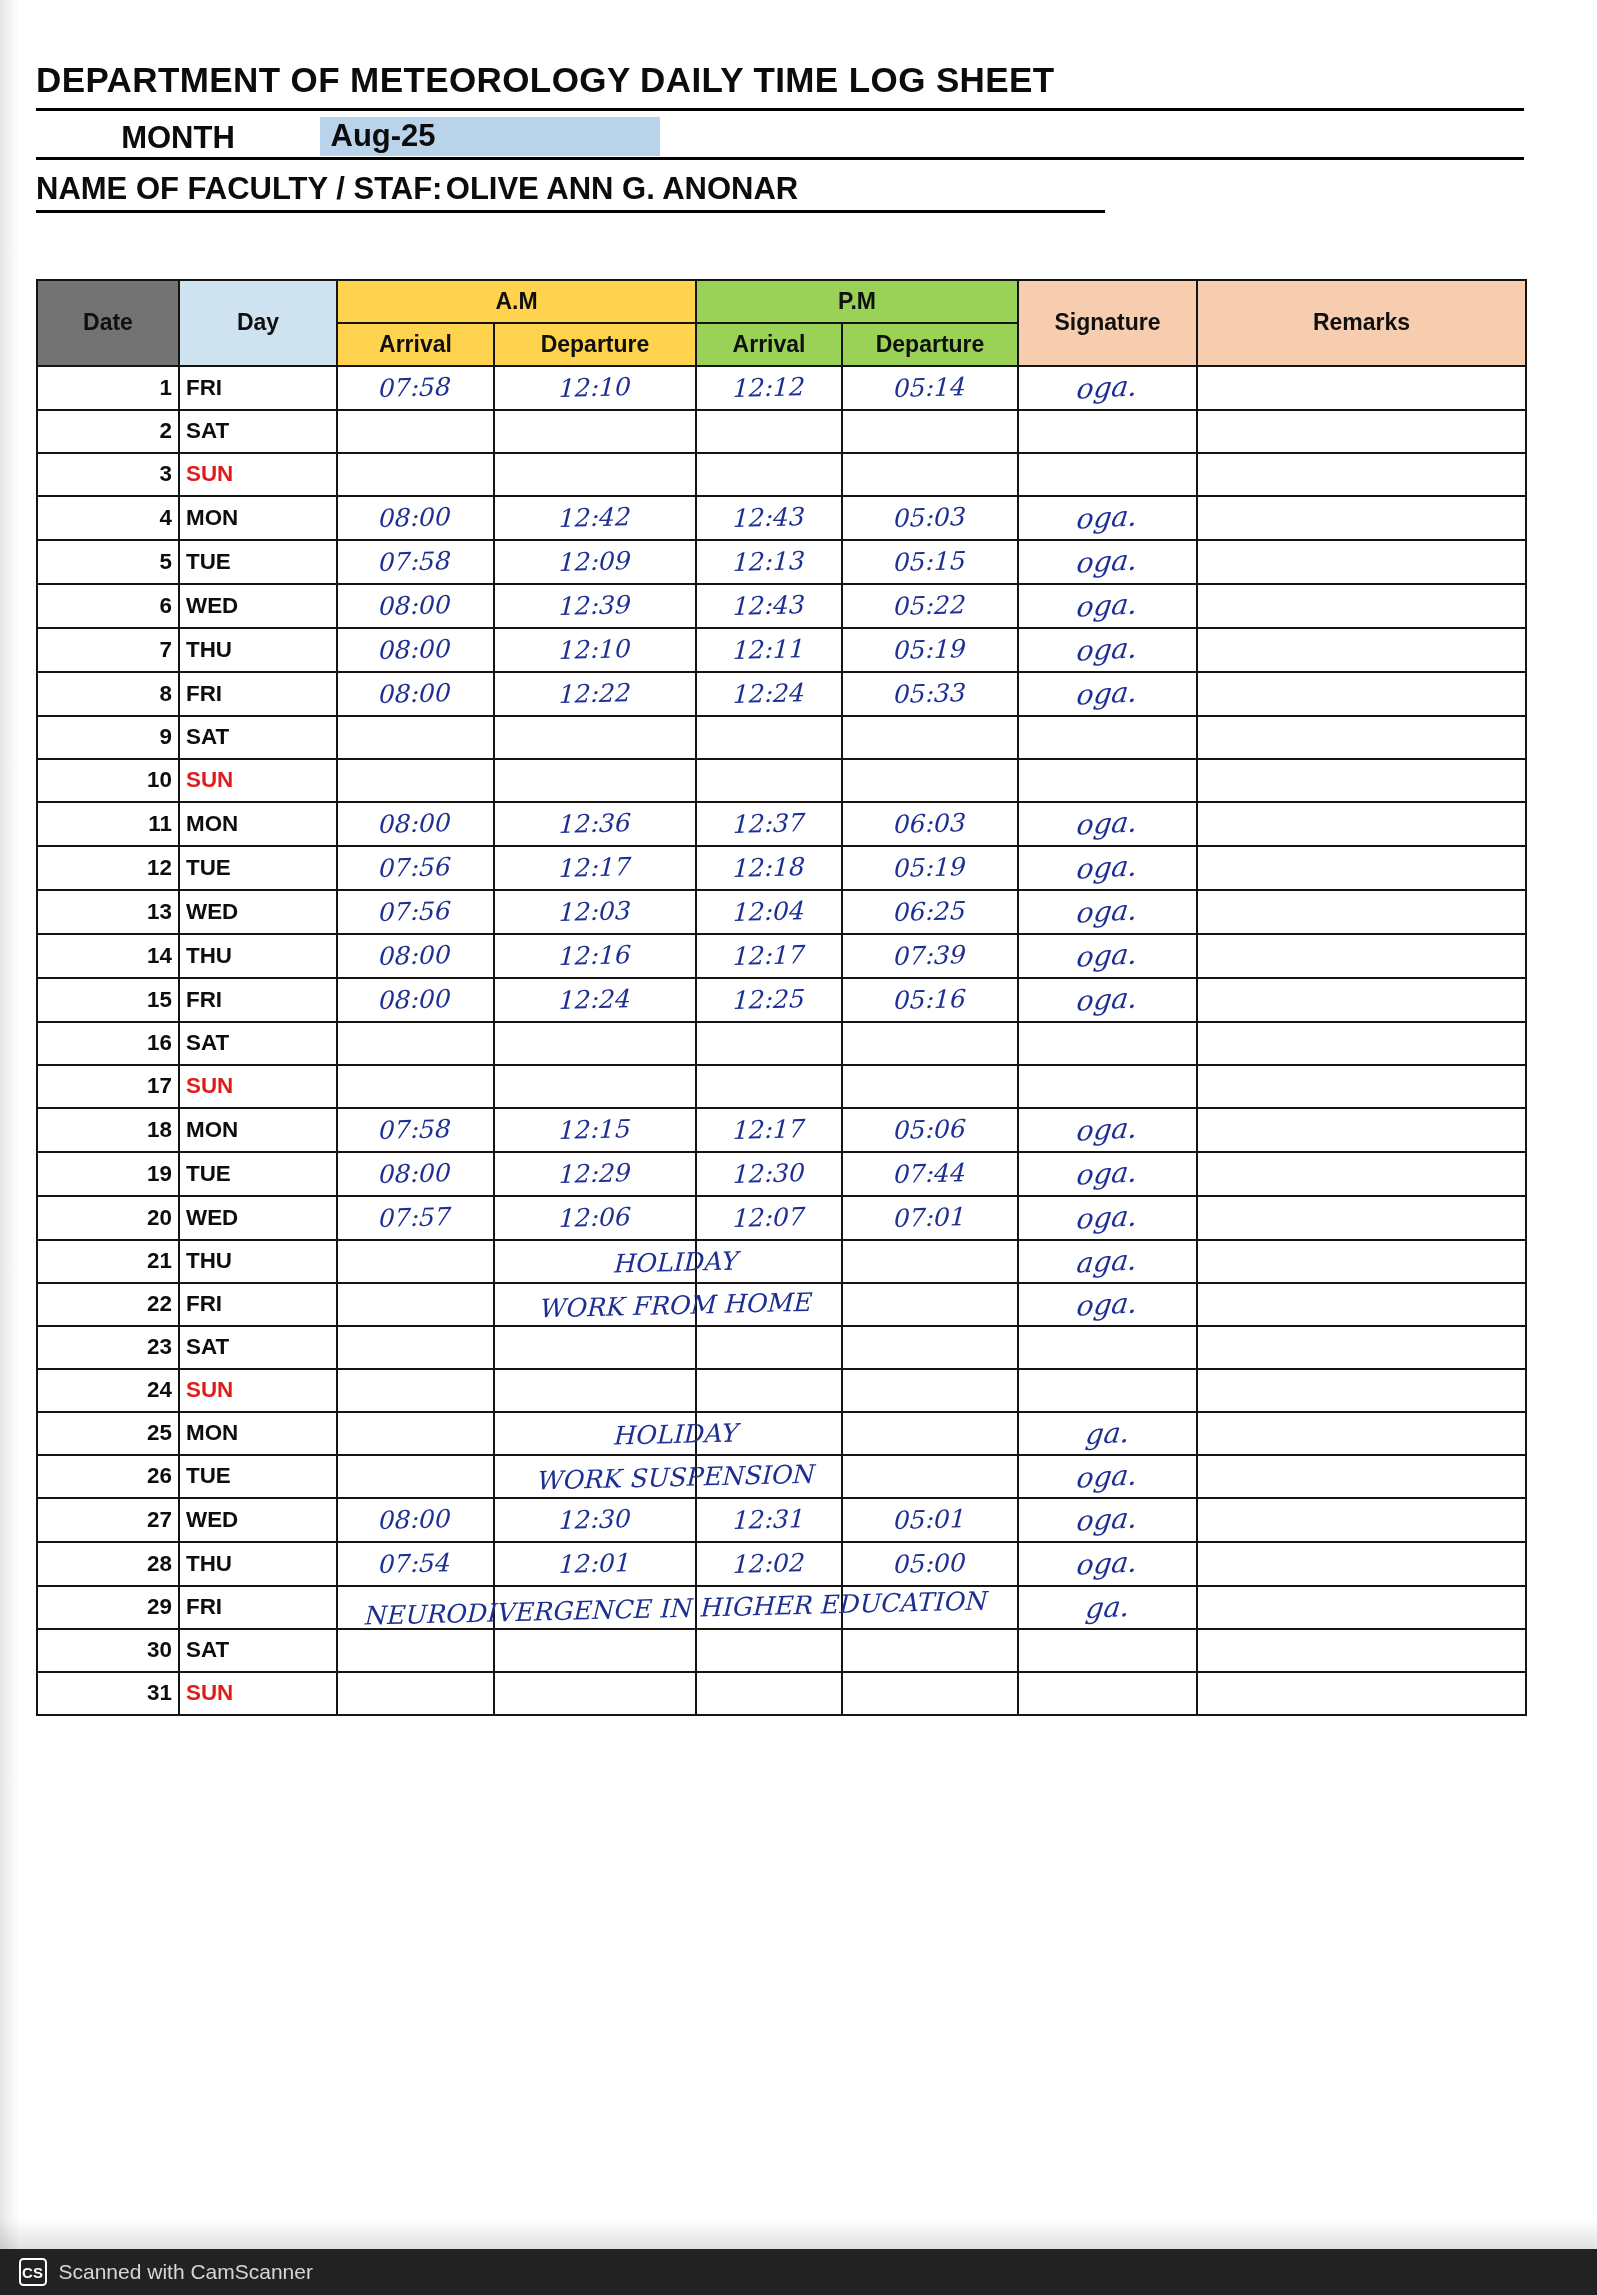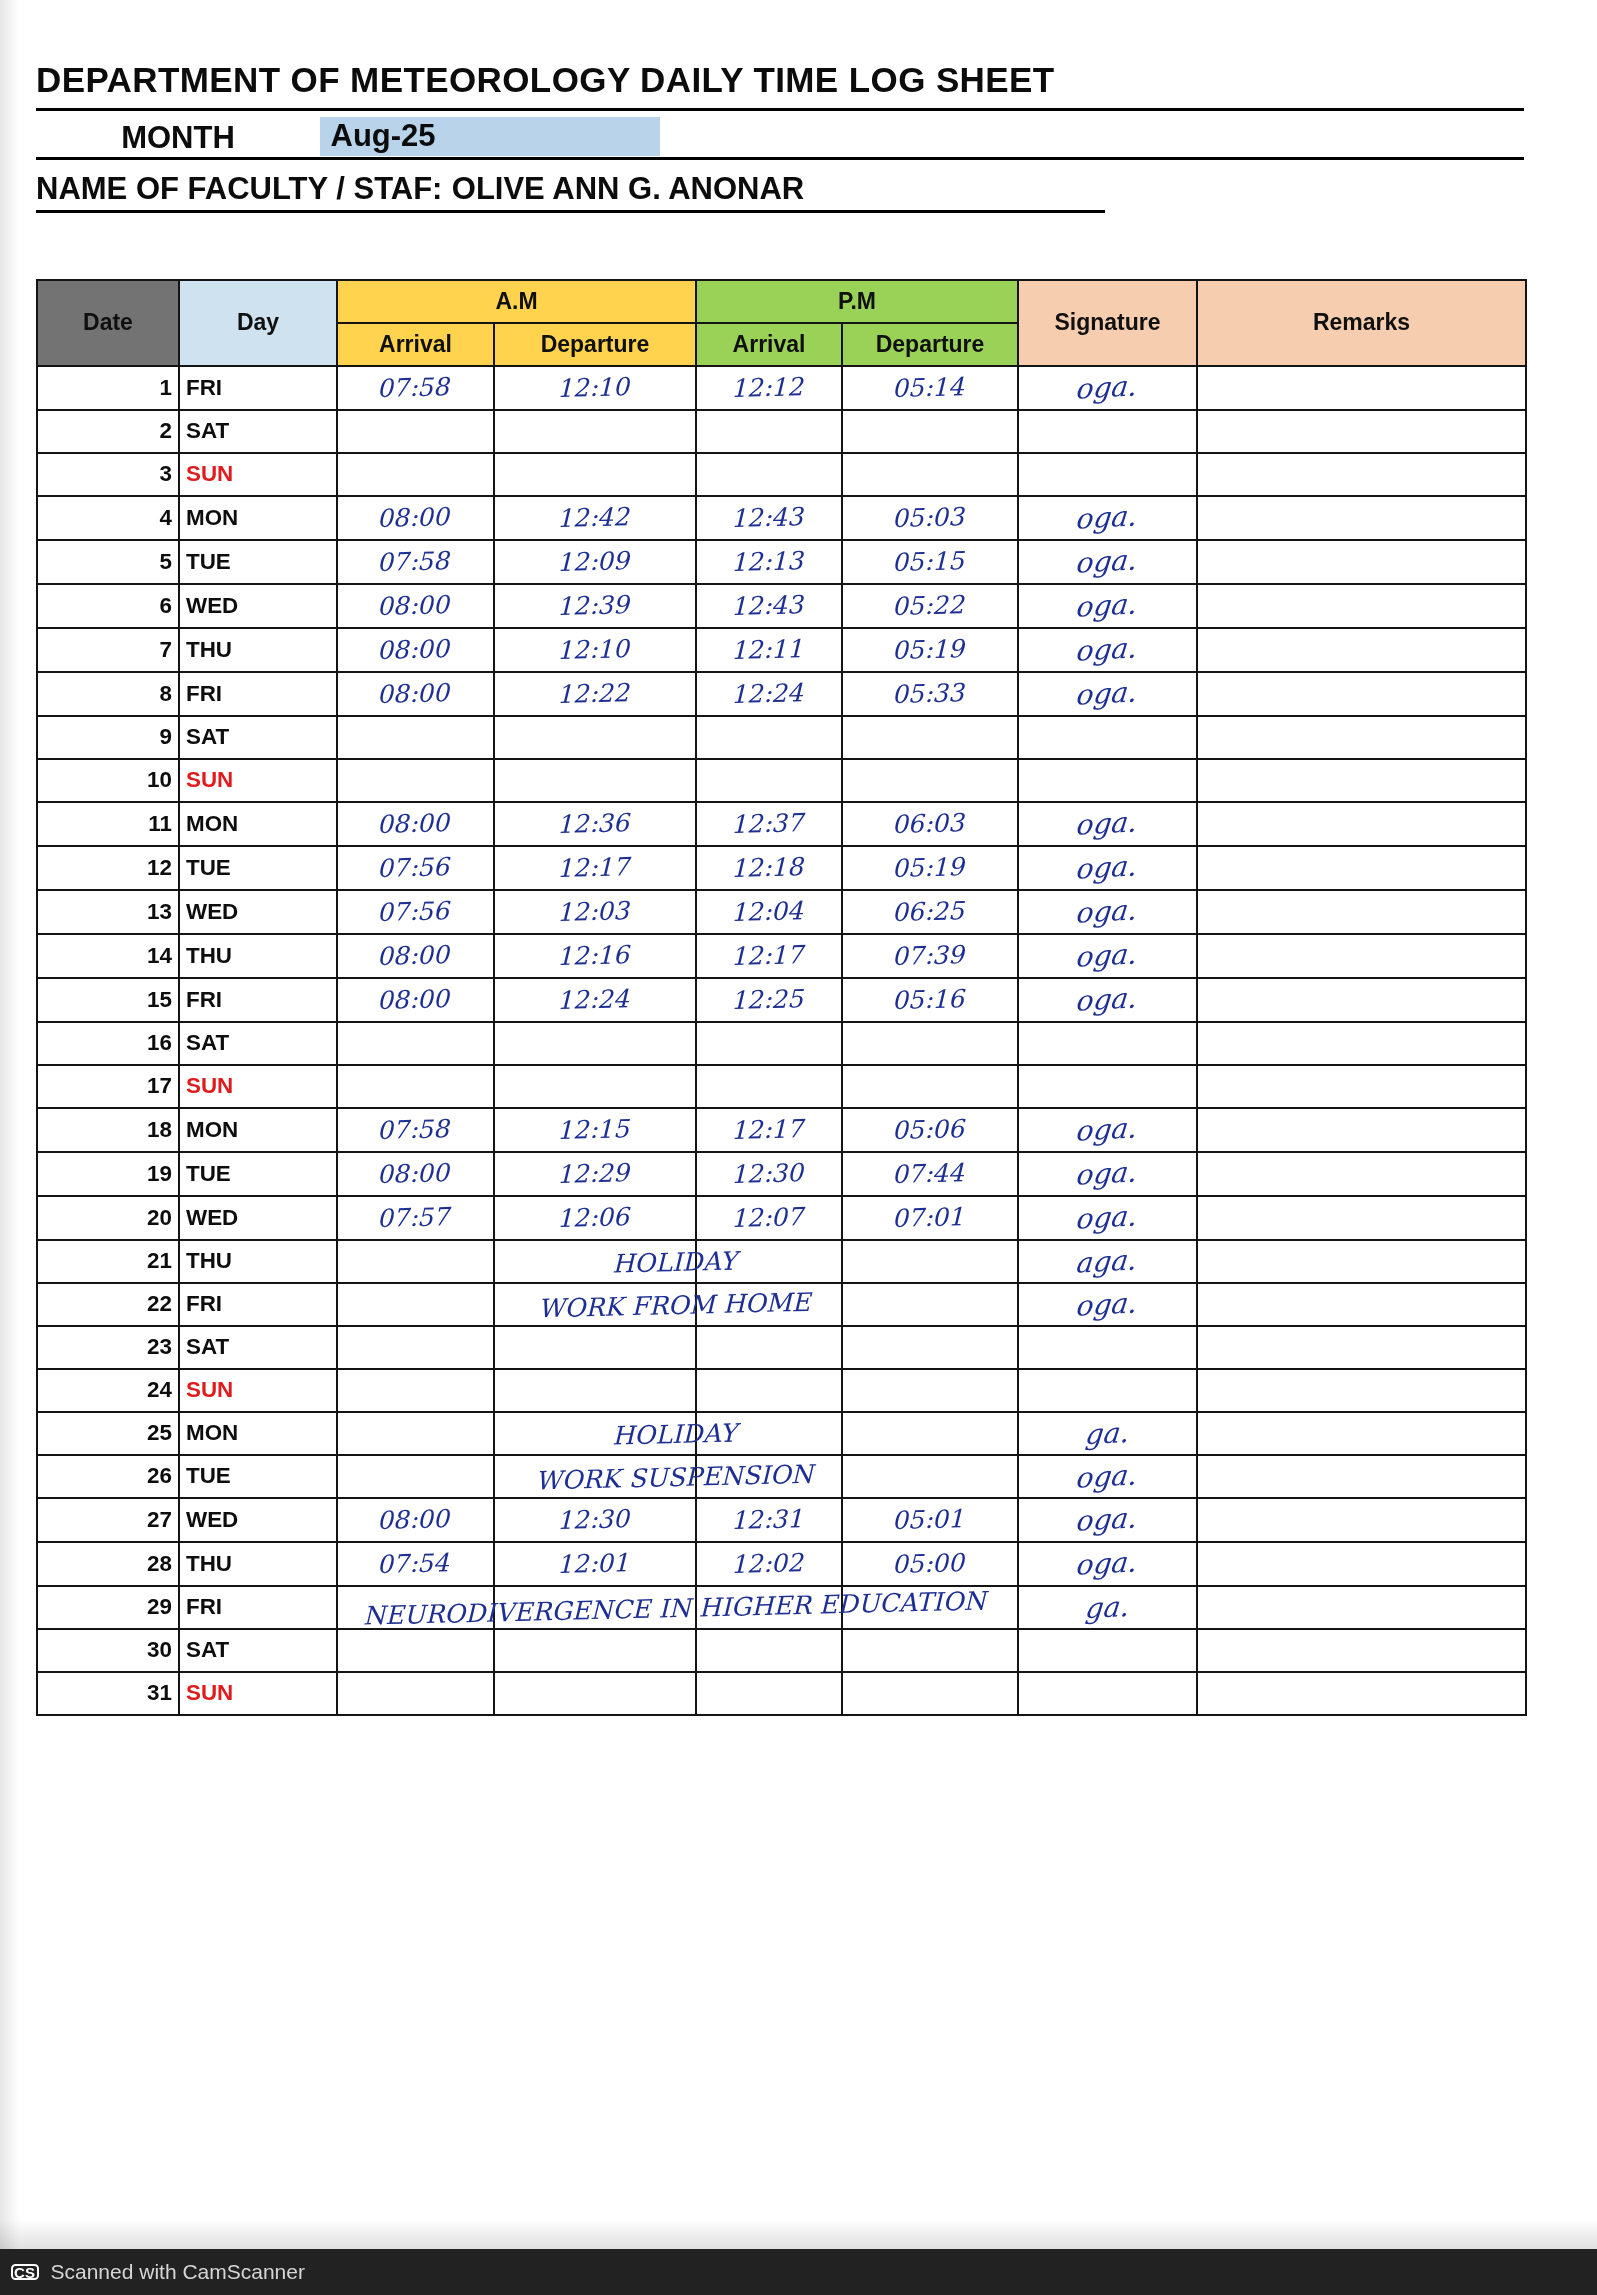--- a/index.html
+++ b/index.html
@@ -67,21 +67,21 @@
     border-bottom: 3px solid #000;
     margin-top: 10.5px;
     padding-bottom: 3px;
     white-space: nowrap;
   }
   .name-label, .name-value {
     font-size: 31px;
     font-weight: bold;
     color: #0c0c0c;
   }
-  .name-value { margin-left: 6px; }
+  .name-value { margin-left: 0; }
 
   table.log {
     border-collapse: collapse;
     table-layout: fixed;
     width: 1488px;
     margin-top: 66px;
   }
   .log th, .log td {
     border: 2.2px solid #141414;
     overflow: visible;
@@ -146,30 +146,31 @@
   .camscanner-bar {
     position: absolute;
     left: 0; right: 0; bottom: 0;
     height: 46px;
     background: #222222;
     display: flex;
     align-items: center;
     padding-left: 10.5px;
   }
   .cs-badge {
-    width: 28px; height: 16px;
+    width: 28px; height: 28px;
     border: 2.2px solid #ffffff;
     border-radius: 4.5px;
     color: #ffffff;
     font-size: 15px;
     font-weight: bold;
     display: flex;
     align-items: center;
     justify-content: center;
     margin-right: 12px;
+    margin-left: 8px;
   }
   .cs-text { color: #d6d6d6; font-size: 21px; }
 </style>
 </head>
 <body>
 
 <div class="page">
   <div class="doc">
 
     <div class="title">DEPARTMENT OF METEOROLOGY DAILY TIME LOG SHEET</div>

